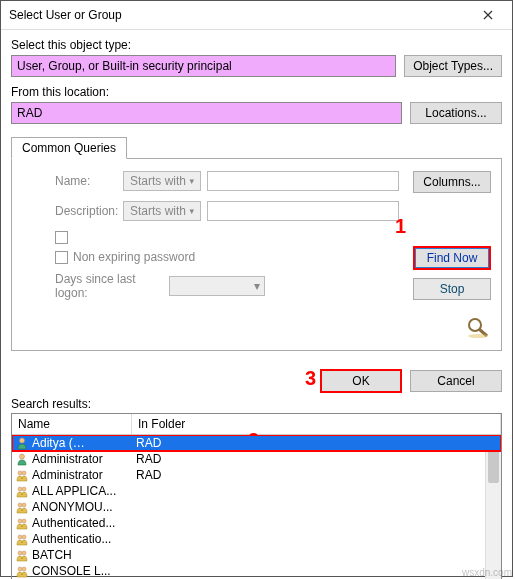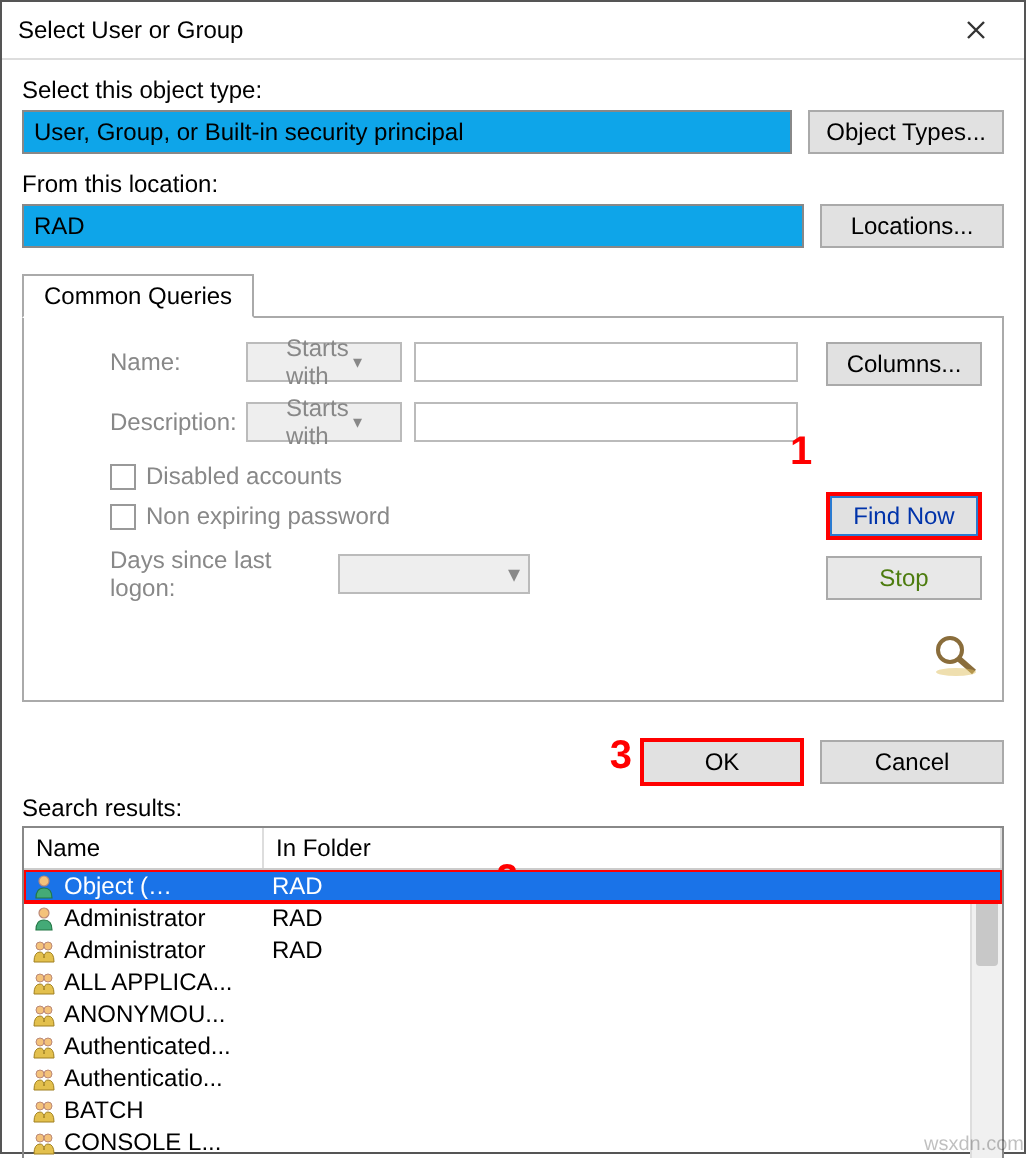--- a/index.html
+++ b/index.html
@@ -56,21 +56,21 @@
     }
     .row {
       display: flex;
       gap: 8px;
       margin-bottom: 8px;
       align-items: center;
     }
     .text-input {
       flex: 1;
       border: 1px solid #888;
-      background: #0ea5e9;
+      background: #f0abfc;
       height: 22px;
       padding: 2px 5px;
       font-size: 12px;
     }
     .btn {
       border: 1px solid #aaa;
       background: #e1e1e1;
       height: 22px;
       min-width: 92px;
       font-size: 12px;
@@ -115,21 +115,21 @@
     .q-label {
       width: 62px;
       color: #888;
     }
     .q-select {
       border: 1px solid #bbb;
       background: #eee;
       color: #888;
       height: 20px;
       width: 78px;
-      padding: 0 19px;
+      padding: 0 6px;
       display: flex;
       align-items: center;
       justify-content: space-between;
       font-size: 12px;
     }
     .q-select .chev { font-size: 9px; color:#888; }
     .q-input {
       border: 1px solid #bbb;
       background: #fff;
       height: 20px;
@@ -166,21 +166,21 @@
       margin-left: 4px;
     }
     .side-btn {
       border: 1px solid #aaa;
       background: #e1e1e1;
       height: 22px;
       font-size: 12px;
       display:flex;align-items:center;justify-content:center;
       cursor: pointer;
     }
-    .side-btn.disabled { color:#4d7c0f; background:#e8e8e8;}
+    .side-btn.disabled { color:#0c4a6e; background:#e8e8e8;}
     .find-now {
       border: 2px solid #f00;
       background: #e1e1e1;
       height: 24px;
       font-size: 12px;
       display:flex;align-items:center;justify-content:center;
       color: #0033aa;
       outline: 1px solid #2a7bd1;
       outline-offset: -3px;
       margin-top: 31px;
@@ -320,21 +320,20 @@
             <div class="q-row">
               <span class="q-label">Description:</span>
               <div class="q-select">
                 <span>Starts with</span>
                 <span class="chev">▾</span>
               </div>
               <div class="q-input"></div>
             </div>
             <div class="chk-row">
               <div class="chk"></div>
-              <span>Disabled accounts</span>
             </div>
             <div class="chk-row">
               <div class="chk"></div>
               <span>Non expiring password</span>
             </div>
             <div class="q-row" style="margin-top:8px;">
               <span style="width:108px">Days since last logon:</span>
               <div class="logon-select">
                 <span class="chev" style="color:#888">▾</span>
               </div>
@@ -377,21 +376,21 @@
         <div class="scroll-track">
           <div class="scroll-thumb"></div>
         </div>
       <div class="list-row selected highlight2">
             <span class="icon-cell">
               <svg width="14" height="14" viewBox="0 0 14 14">
                 <circle cx="7" cy="4.5" r="2.5" fill="#f4c27a" stroke="#b87" stroke-width="0.6"></circle>
                 <path d="M3 13 Q3 8 7 8 Q11 8 11 13 Z" fill="#4a7" stroke="#274" stroke-width="0.6"></path>
               </svg>
             </span>
-            <span class="name-cell">Object        (…</span>
+            <span class="name-cell">Aditya        (…</span>
             <span class="folder-cell">RAD</span>
           </div>
           <div class="list-row">
             <span class="icon-cell">
               <svg width="14" height="14" viewBox="0 0 14 14">
                 <circle cx="7" cy="4.5" r="2.5" fill="#f4c27a" stroke="#b87" stroke-width="0.6"></circle>
                 <path d="M3 13 Q3 8 7 8 Q11 8 11 13 Z" fill="#4a7" stroke="#274" stroke-width="0.6"></path>
               </svg>
             </span>
             <span class="name-cell">Administrator</span>

